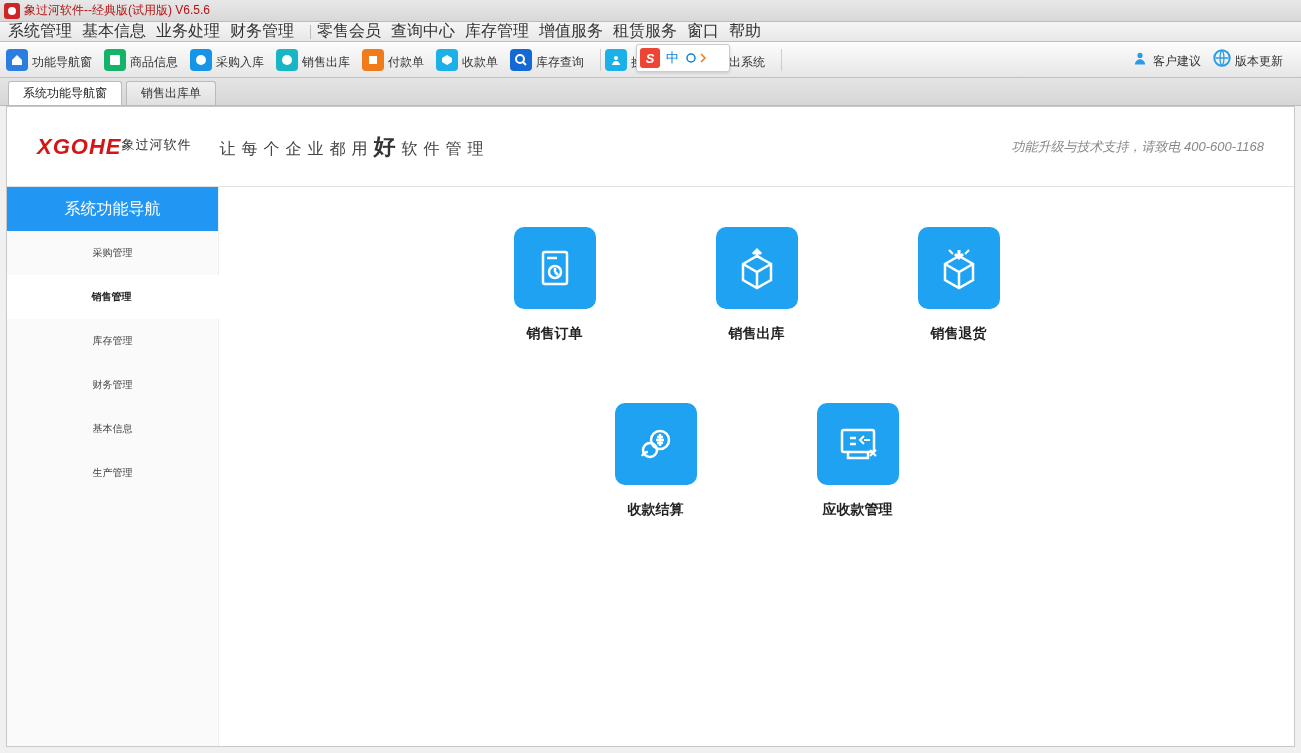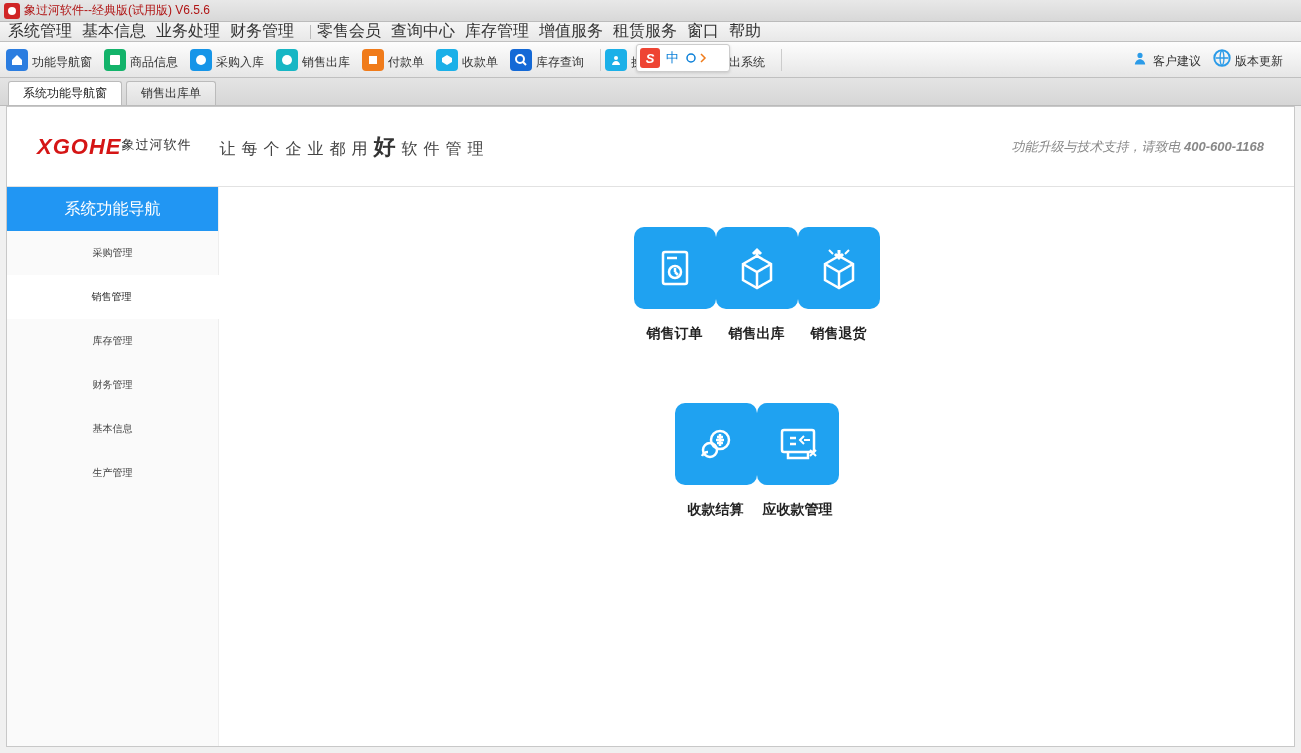--- a/index.html
+++ b/index.html
@@ -22,28 +22,28 @@
 .tab{height:24px;padding:0 14px;display:flex;align-items:center;font-size:12px;color:#333;background:linear-gradient(#f0f0f0,#e0e0e0);border:1px solid #bbb;border-bottom:none;border-radius:3px 3px 0 0;margin-right:4px;cursor:pointer}
 .tab.active{background:#fff;color:#222}
 .content{position:absolute;left:6px;right:6px;top:106px;bottom:6px;background:#fff;border:1px solid #c8c8c8}
 .banner{height:80px;border-bottom:1px solid #e2e2e2;display:flex;align-items:center;padding:0 30px}
 .logo{display:flex;flex-direction:row;align-items:flex-start;margin-right:28px}
 .logo .big{font-size:22px;font-weight:bold;color:#d51515;font-style:italic;letter-spacing:1px}
 .logo .small{font-size:13px;color:#333;margin-top:2px;letter-spacing:1px}
 .slogan{font-size:16px;color:#444;letter-spacing:6px}
 .slogan .hao{font-size:22px;font-weight:bold;color:#333}
 .banner-right{margin-left:auto;font-size:13px;color:#888;font-style:italic}
-.banner-right .phone{font-weight:bold}
+.banner-right .phone{font-weight:normal}
 .body{display:flex;height:calc(100% - 80px)}
 .sidebar{width:212px;background:#fafafa;border-right:1px solid #eee}
 .sidehead{height:44px;background:#2196f3;color:#fff;display:flex;align-items:center;justify-content:center;font-size:16px}
 .sideitem{height:44px;display:flex;align-items:center;justify-content:center;font-size:10px;color:#444;cursor:pointer}
-.sideitem.active{background:#fff;color:#222;font-weight:normal;border-right:3px solid #fff;margin-right:-1px}
+.sideitem.active{background:#fff;color:#222;font-weight:bold;border-right:3px solid #fff;margin-right:-1px}
 .main{flex:1;padding:40px 60px}
-.cards-row{display:flex;justify-content:center;margin-bottom:60px}
+.cards-row{display:flex;gap:120px;justify-content:center;margin-bottom:60px}
 .card{display:flex;flex-direction:column;align-items:center;cursor:pointer}
 .cicon{width:82px;height:82px;background:#1fa2f1;border-radius:10px;display:flex;align-items:center;justify-content:center;margin-bottom:16px}
 .cicon svg{width:48px;height:48px;fill:none;stroke:#fff;stroke-width:2.5}
 .clabel{font-size:14px;color:#222;font-weight:bold}
 </style>
 </head>
 <body>
 
 <div class="titlebar">
   <span class="icon">

